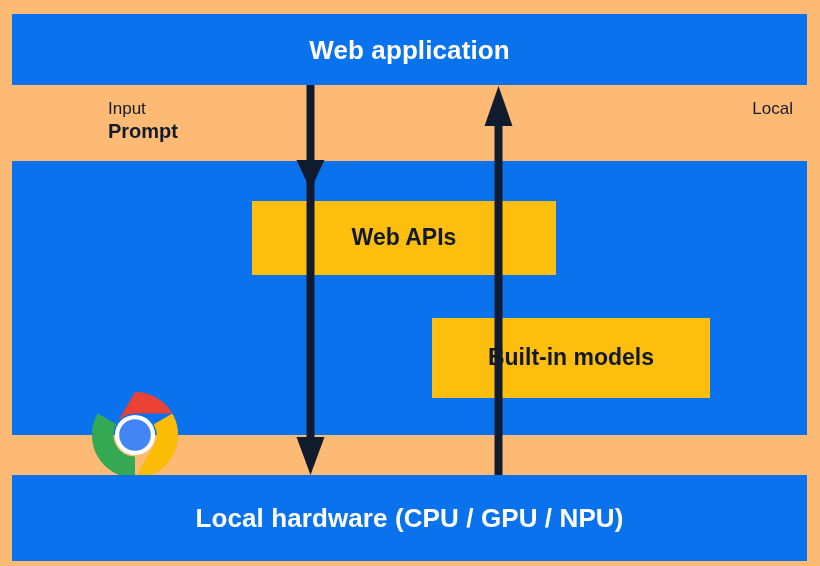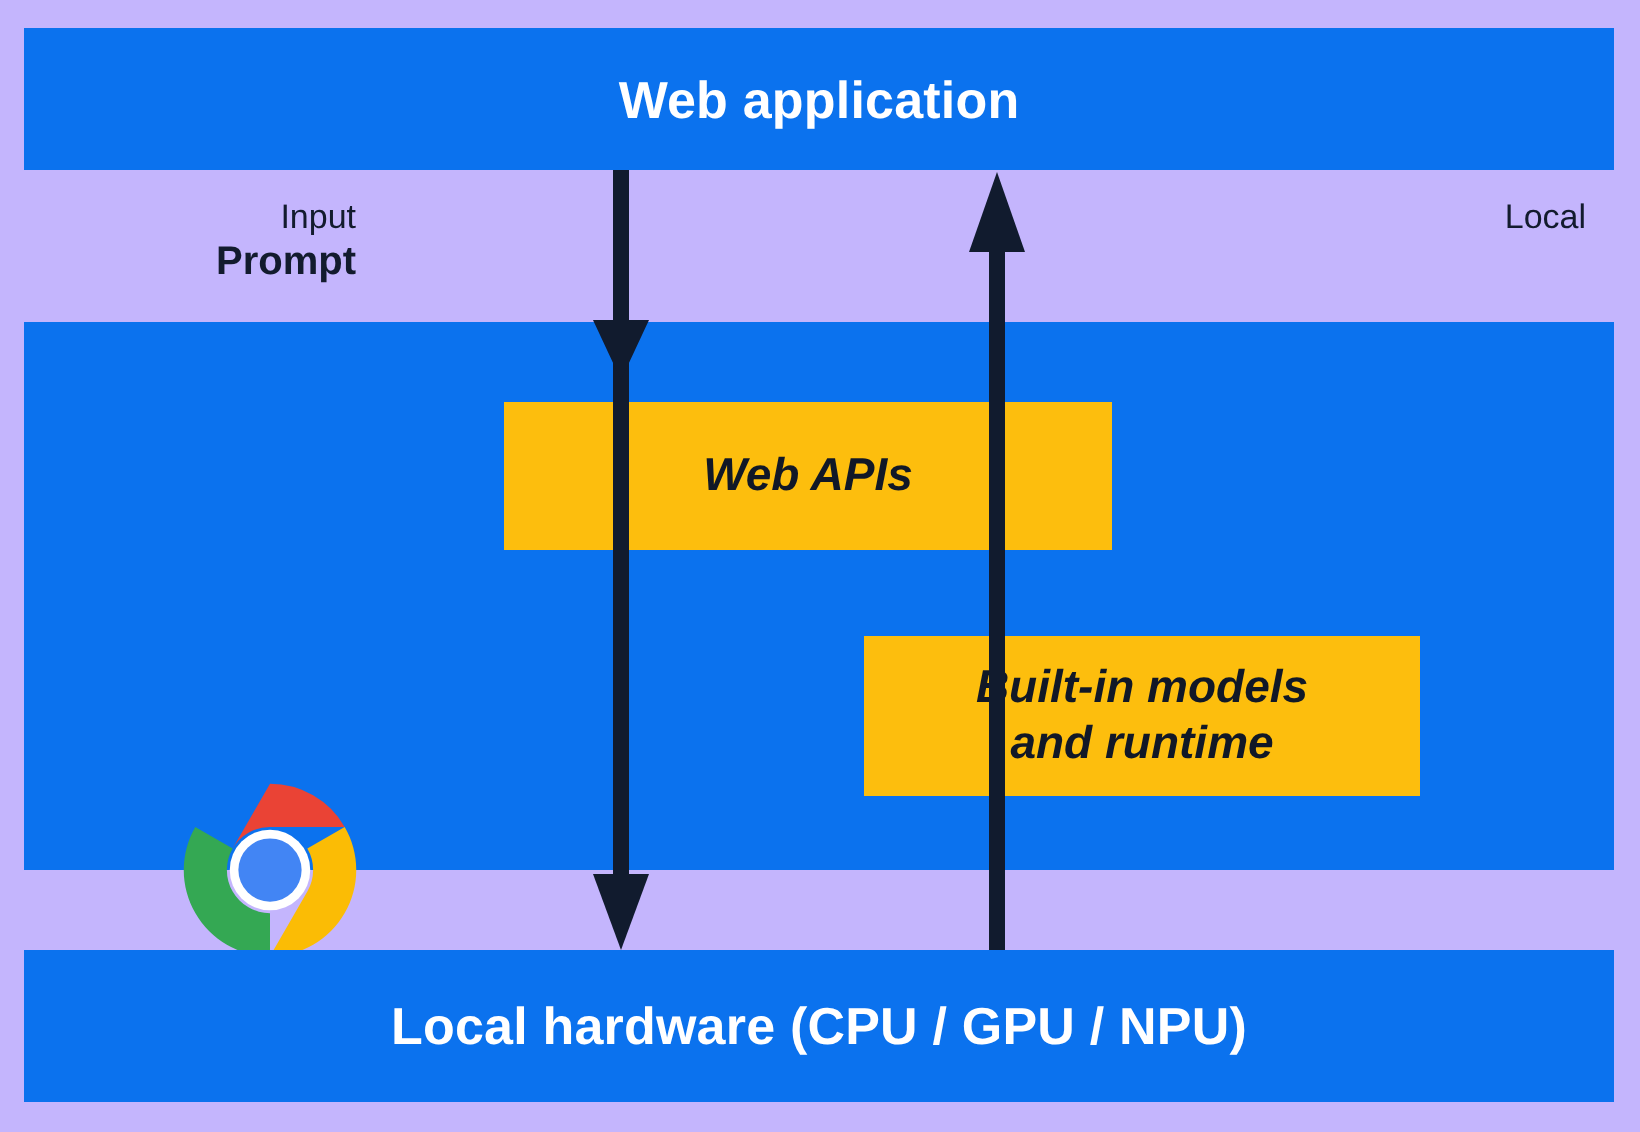--- a/index.html
+++ b/index.html
@@ -8,21 +8,21 @@
     padding: 0;
     background: #ffffff;
   }
   body {
     font-family: "Liberation Sans", sans-serif;
   }
   #diagram {
     position: relative;
     width: 820px;
     height: 566px;
-    background: #c4b5fd;
+    background: #fdba74;
     overflow: hidden;
   }
 
   
   .band {
     position: absolute;
     background: #0B72EE;
     display: flex;
     align-items: center;
     justify-content: center;
@@ -37,41 +37,41 @@
     left: 12px;
     top: 161px;
     width: 795px;
     height: 274px;
     display: block;
   }
   #band-local-hardware {
     left: 12px;
     top: 475px;
     width: 795px;
-    height: 76px;
+    height: 86px;
   }
   .band-title {
     color: #ffffff;
     font-size: 26px;
     font-weight: bold;
     letter-spacing: 0.1px;
     line-height: 1;
     white-space: nowrap;
   }
 
   
   .io-label {
     position: absolute;
     color: #131B2E;
     line-height: 1.14;
   }
   #io-input {
     left: 108px;
     top: 99px;
-    text-align: right;
+    text-align: left;
   }
   #io-output {
     right: 27px;
     top: 99px;
     text-align: right;
   }
   .io-kicker {
     display: block;
     font-size: 17px;
     font-weight: normal;
@@ -120,21 +120,20 @@
     left: 432px;
     top: 318px;
     width: 278px;
     height: 80px;
   }
   .box-label {
     color: #111827;
     font-size: 23px;
     font-weight: bold;
     line-height: 1.2;
-    font-style: italic;
   }
 
   
   #browser-mark {
     position: absolute;
     left: 48px;
     top: 228px;
     width: 150px;
     text-align: center;
   }
@@ -187,21 +186,20 @@
     </div>
   </div>
 
   <div class="yellow-box" id="box-web-apis">
     <span class="box-label">Web APIs</span>
   </div>
 
   <div class="yellow-box" id="box-builtin-models">
     <span class="box-label">
       <span>Built-in models</span><br>
-      <span>and runtime</span>
     </span>
   </div>
 
   <svg class="arrow-svg" id="arrow-down-input" viewBox="0 0 45 390">
 
     <rect x="16.5" y="0" width="8" height="355" fill="#111B2E"></rect>
 
     <polygon points="6.5,75 34.5,75 20.5,105" fill="#111B2E"></polygon>
 
     <polygon points="6.5,352 34.5,352 20.5,390" fill="#111B2E"></polygon>

